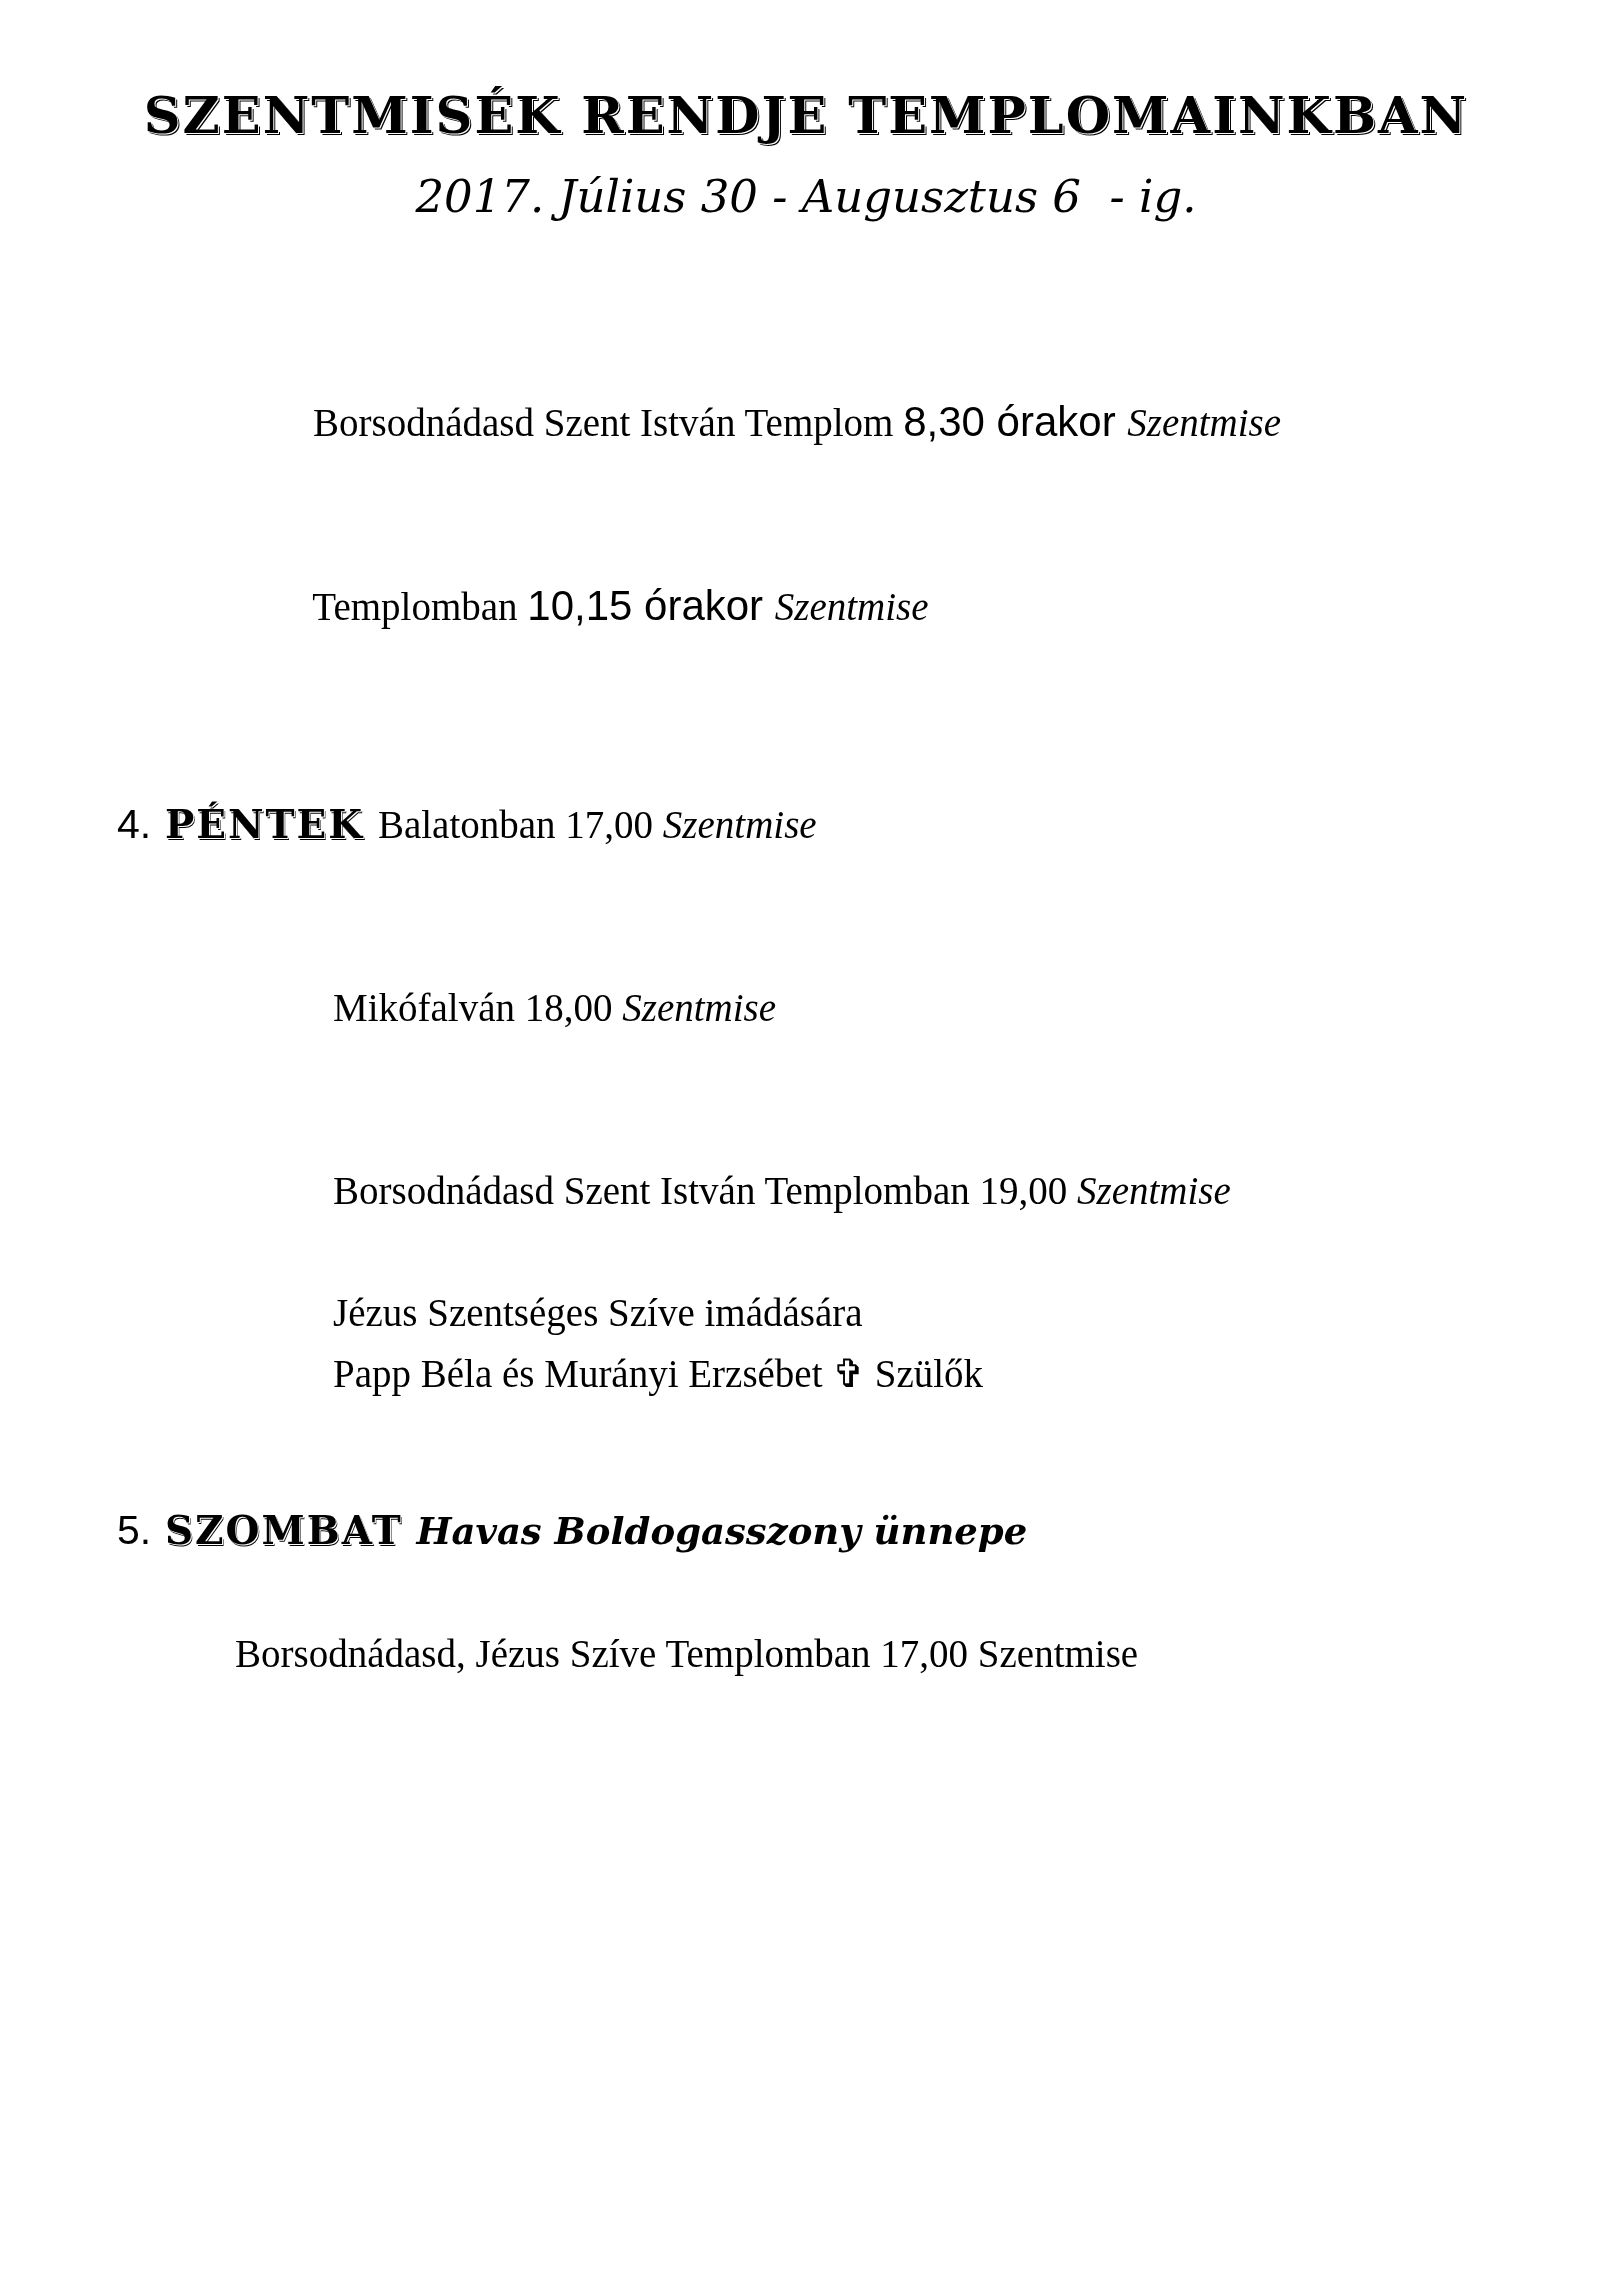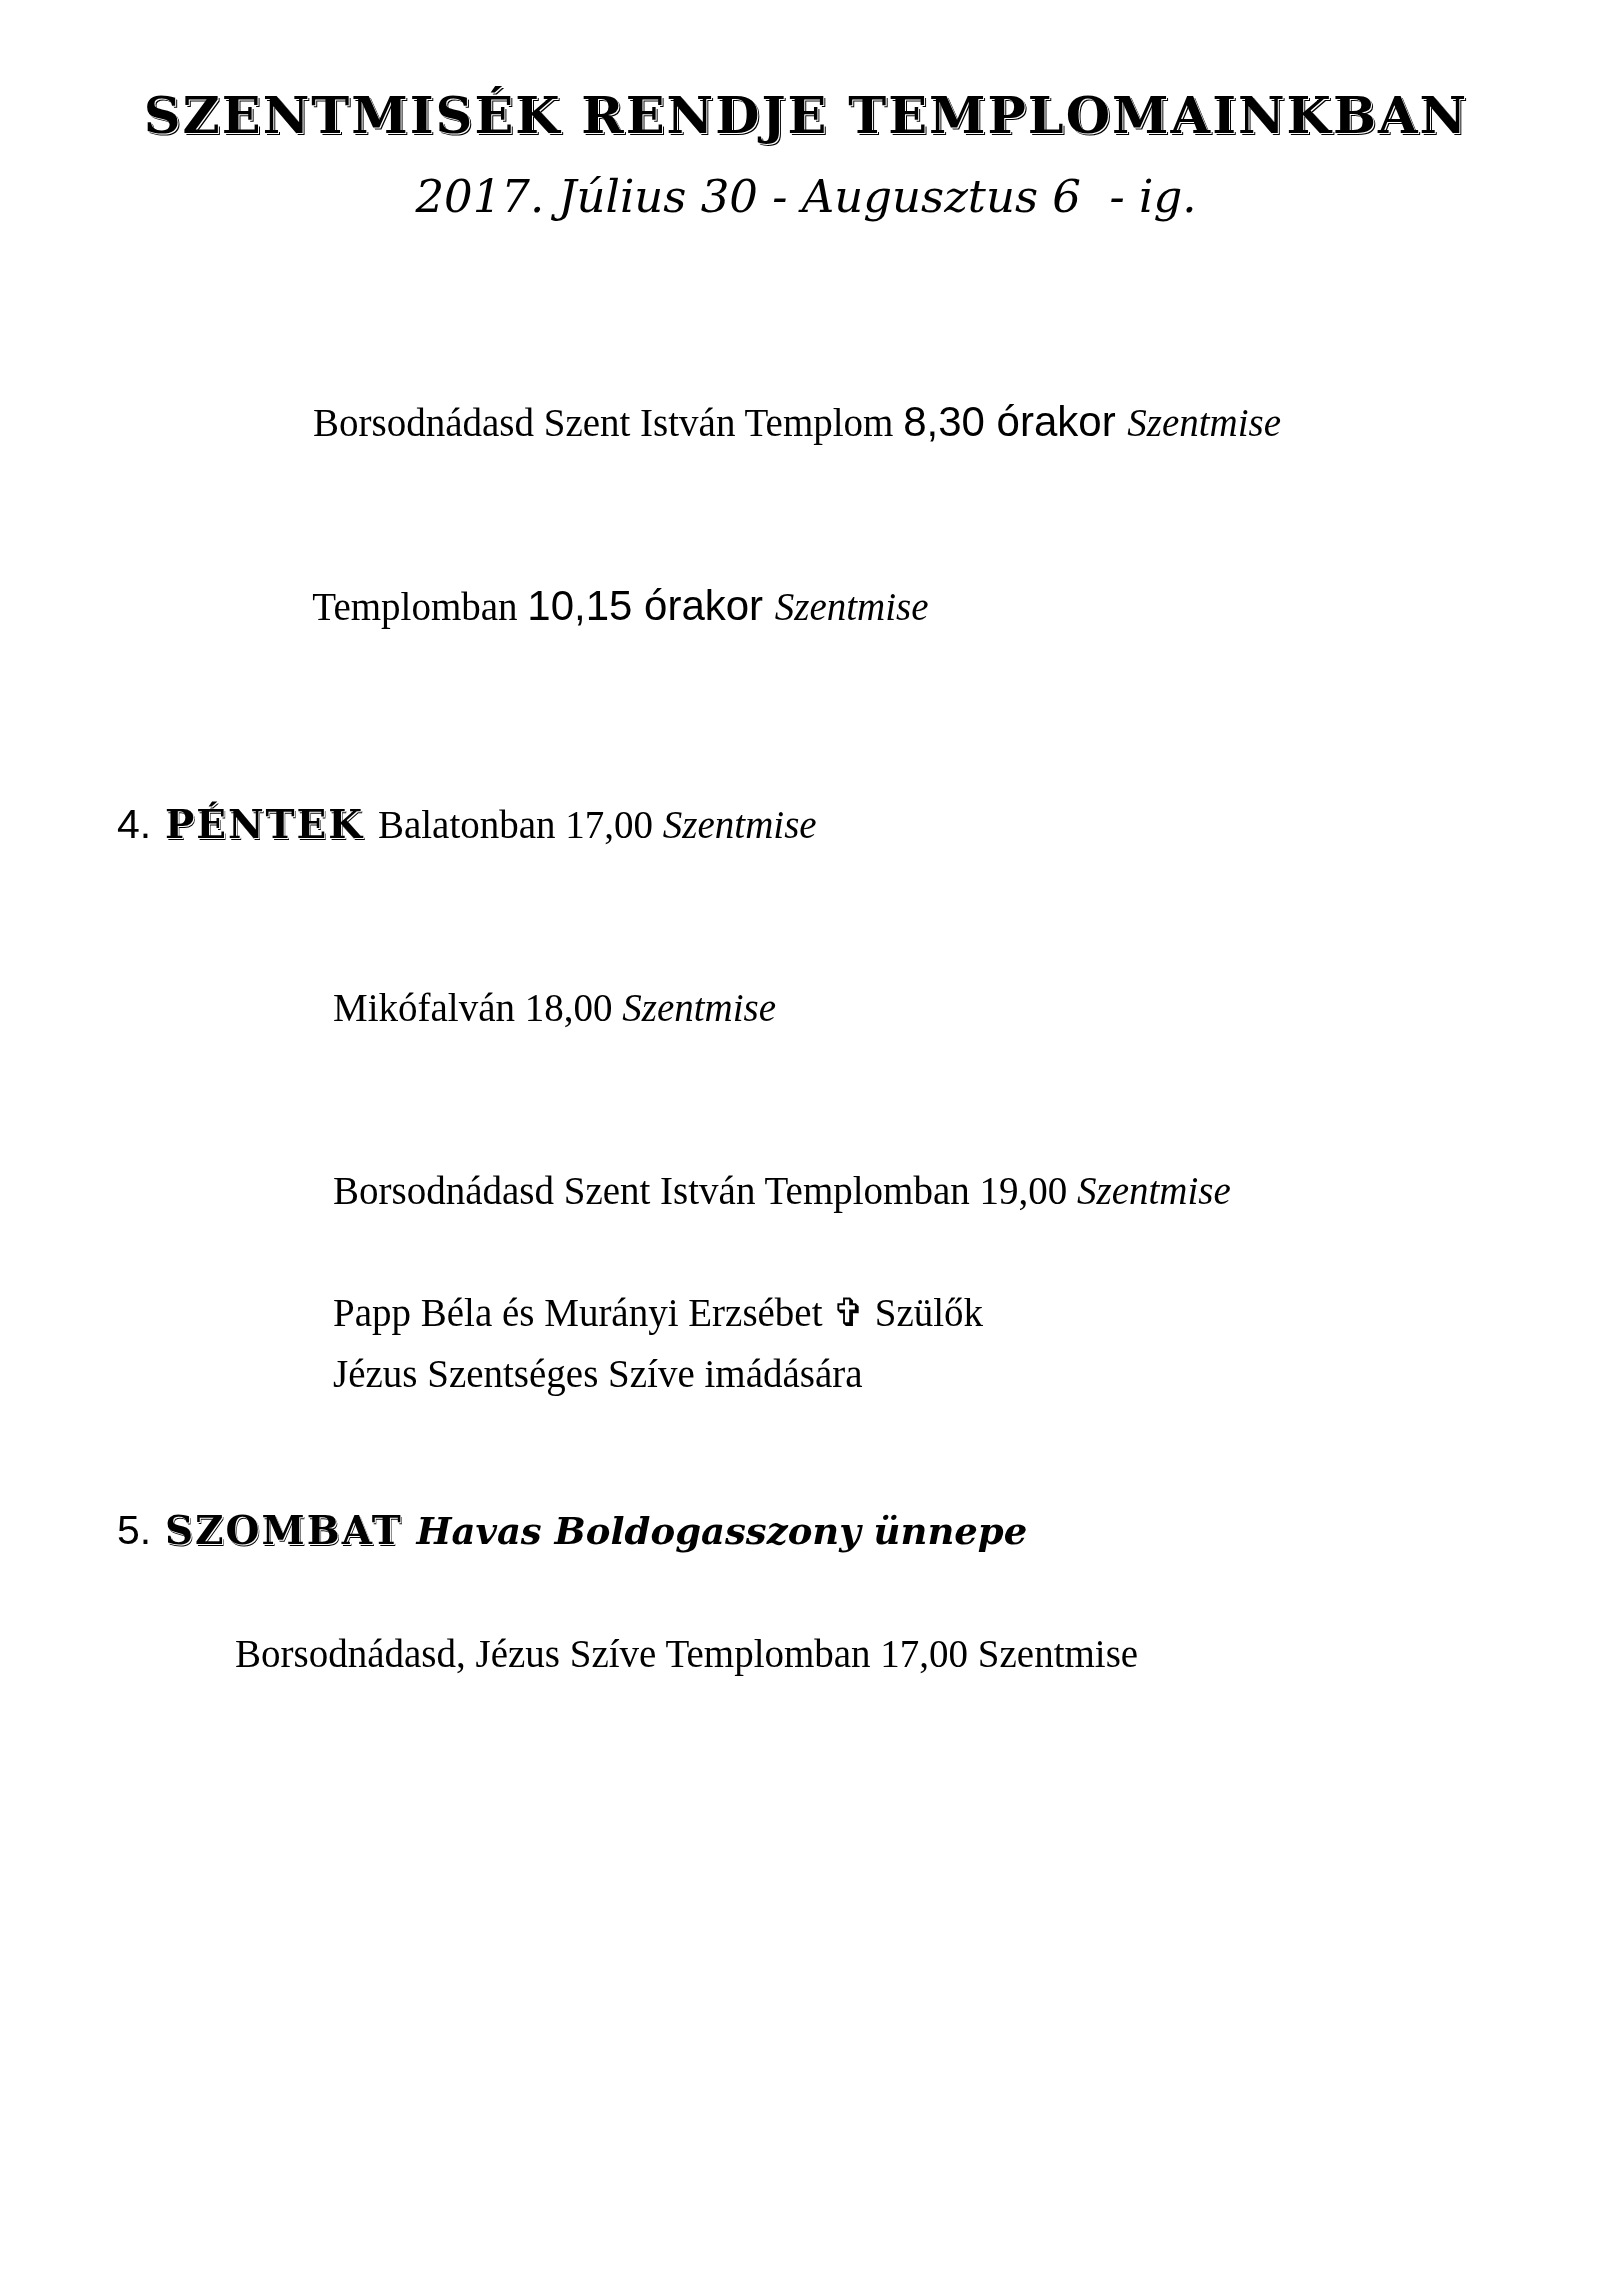--- a/index.html
+++ b/index.html
@@ -96,22 +96,22 @@
     <div class="sec">
       <div class="line">
         <span class="num">4.</span><span class="algerian day">PÉNTEK</span><span>Balatonban 17,00 </span><span class="mise">Szentmise</span>
       </div>
       <div class="line ind220">
         <span>Mikófalván 18,00 </span><span class="mise">Szentmise</span>
       </div>
       <div class="line ind220">
         <span>Borsodnádasd Szent István Templomban 19,00 </span><span class="mise">Szentmise</span>
       </div>
+      <div class="line ind300">Jézus Szentséges Szíve imádására</div>
       <div class="line ind300">Papp Béla és Murányi Erzsébet ✞ Szülők</div>
-      <div class="line ind300">Jézus Szentséges Szíve imádására</div>
     </div>
 
     <div class="sec">
       <div class="line">
         <span class="num">5.</span><span class="algerian day">SZOMBAT</span><span class="feast">Havas Boldogasszony ünnepe</span>
       </div>
       <div class="line ind200">Borsodnádasd, Jézus Szíve Templomban 17,00 Szentmise</div>
     </div>
 
   </div>

